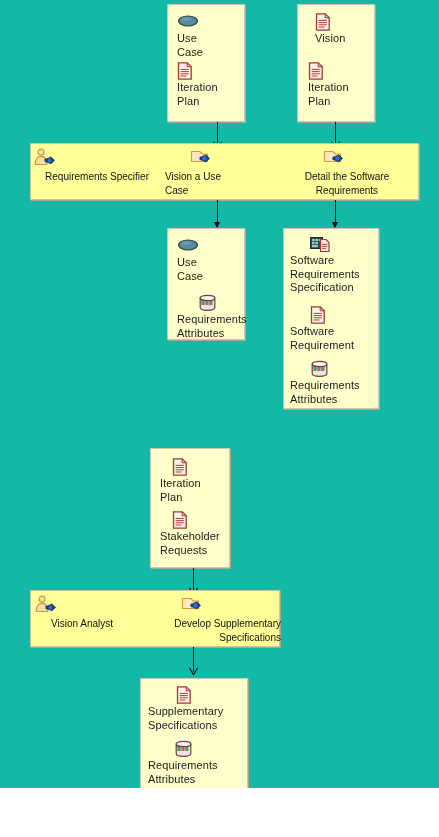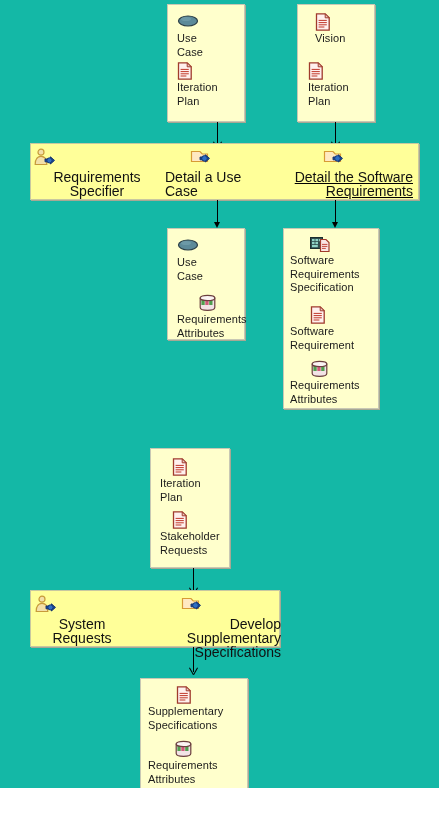--- a/index.html
+++ b/index.html
@@ -55,21 +55,21 @@
     position:absolute;
     text-align:center;
   }
   .band-item .icon-wrap{
     display:block;
     height:20px;
     margin-bottom:2px;
   }
   .band-item .label{
     display:block;
-    font-size:14px;
+    font-size:10px;
     line-height:14px;
     color:#111111;
     white-space:pre-line;
   }
 
   
   .conn{
     position:absolute;
     background:#000000;
   }
@@ -189,25 +189,25 @@
   </div>
 
   <div class="band-item" style="left:165px;top:148px;width:104px;text-align:left;">
     <span class="icon-wrap" style="padding-left:24px;">
       <svg width="26" height="19" viewBox="0 0 26 19">
         <path d="M2.5 3.5 H11 L13.2 6 H18.5 V13.5 H2.5 Z" fill="#ffe9c2" stroke="#d79b35" stroke-width="1.2"></path>
         <path d="M11 9 l5.5 0 0 -2.2 4 3.6 -4 3.6 0 -2.2 -5.5 0 z" fill="#1f4e9c" stroke="#12306b" stroke-width="0.9"></path>
         <circle cx="15.5" cy="10.4" r="2.8" fill="#2f6fc4" stroke="#12306b" stroke-width="0.9"></circle>
       </svg>
     </span>
-    <span class="label">Detail a Use
+    <span class="label">Vision a Use
 Case</span>
   </div>
 
-  <div class="band-item" style="left:281px;top:148px;width:132px;text-align:right;text-decoration:underline;">
+  <div class="band-item" style="left:281px;top:148px;width:132px;text-align:center;">
     <span class="icon-wrap" style="padding-left:41px;">
       <svg width="26" height="19" viewBox="0 0 26 19">
         <path d="M2.5 3.5 H11 L13.2 6 H18.5 V13.5 H2.5 Z" fill="#ffe9c2" stroke="#d79b35" stroke-width="1.2"></path>
         <path d="M11 9 l5.5 0 0 -2.2 4 3.6 -4 3.6 0 -2.2 -5.5 0 z" fill="#1f4e9c" stroke="#12306b" stroke-width="0.9"></path>
         <circle cx="15.5" cy="10.4" r="2.8" fill="#2f6fc4" stroke="#12306b" stroke-width="0.9"></circle>
       </svg>
     </span>
     <span class="label">Detail the Software
 Requirements</span>
   </div>
@@ -346,21 +346,21 @@
 
   <div class="band-item" style="left:33px;top:595px;width:98px;">
     <span class="icon-wrap">
       <svg width="26" height="19" viewBox="0 0 26 19">
         <circle cx="9" cy="4.2" r="3" fill="#f3e0a8" stroke="#c79a3a" stroke-width="1.2"></circle>
         <path d="M3.2 16.5 C3.2 10.6 6 8.4 9 8.4 C12 8.4 14.8 10.6 14.8 16.5 Z" fill="#f3e0a8" stroke="#c79a3a" stroke-width="1.2"></path>
         <path d="M13 11 l5.5 0 0 -2.2 4 3.6 -4 3.6 0 -2.2 -5.5 0 z" fill="#1f4e9c" stroke="#12306b" stroke-width="0.9"></path>
         <circle cx="17.5" cy="12.4" r="2.6" fill="#2f6fc4" stroke="#12306b" stroke-width="0.9"></circle>
       </svg>
     </span>
-    <span class="label">System Requests</span>
+    <span class="label">Vision Analyst</span>
   </div>
 
   <div class="band-item" style="left:135px;top:595px;width:146px;text-align:right;">
     <span class="icon-wrap" style="padding-left:45px;">
       <svg width="26" height="19" viewBox="0 0 26 19">
         <path d="M2.5 3.5 H11 L13.2 6 H18.5 V13.5 H2.5 Z" fill="#ffe9c2" stroke="#d79b35" stroke-width="1.2"></path>
         <path d="M11 9 l5.5 0 0 -2.2 4 3.6 -4 3.6 0 -2.2 -5.5 0 z" fill="#1f4e9c" stroke="#12306b" stroke-width="0.9"></path>
         <circle cx="15.5" cy="10.4" r="2.8" fill="#2f6fc4" stroke="#12306b" stroke-width="0.9"></circle>
       </svg>
     </span>

